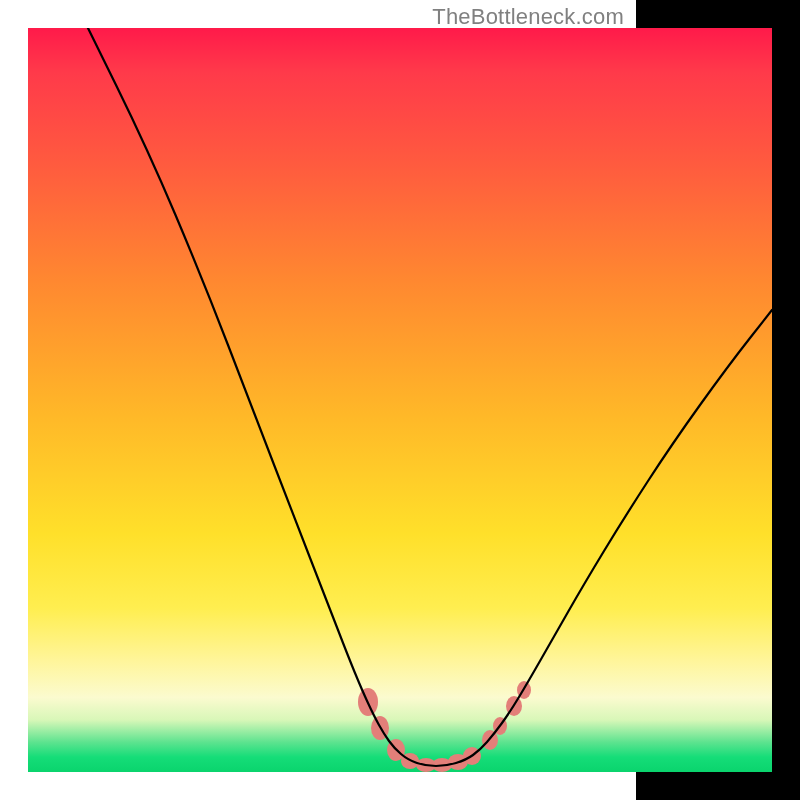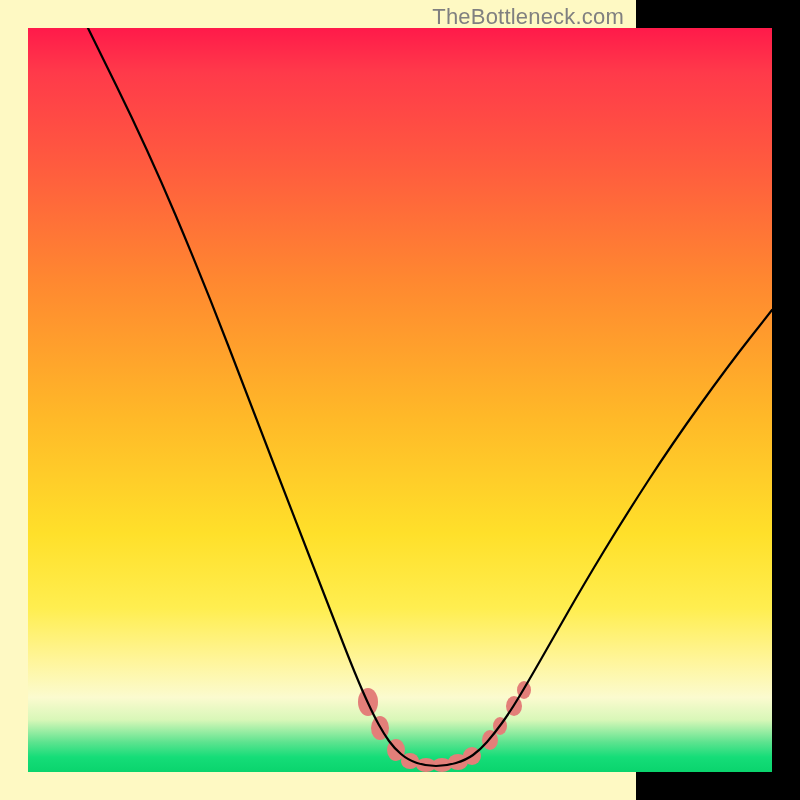--- a/index.html
+++ b/index.html
@@ -8,21 +8,21 @@
     width: 800px;
     height: 800px;
     background: #000;
     overflow: hidden;
     font-family: Arial, Helvetica, sans-serif;
   }
   .frame {
     position: absolute;
     top: 0; left: 0;
     width: 636px; height: 800px;
-    background: #fef9c3;
+    background: #ffffff;
   }
   .plot-area {
     position: absolute;
     
     left: 28px;
     top: 28px;
     width: 744px;
     height: 744px;
     overflow: hidden;
   }

